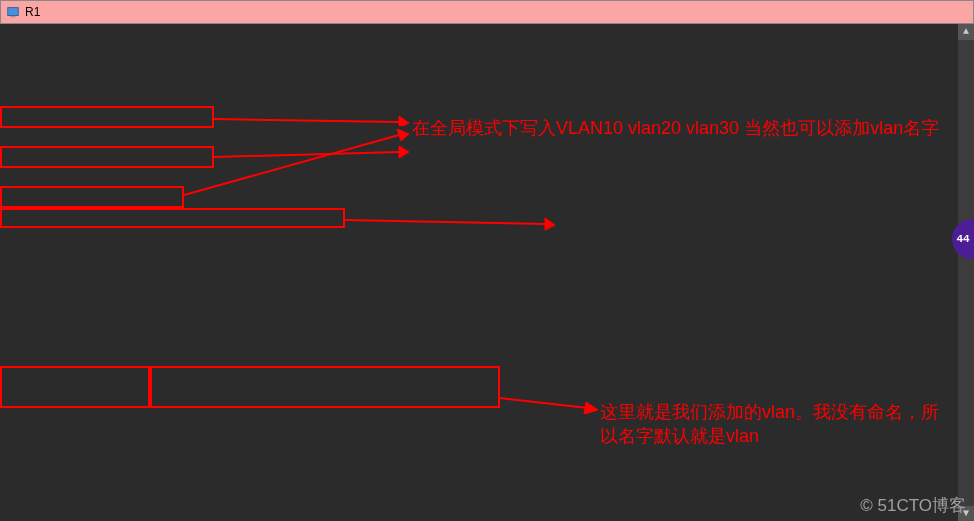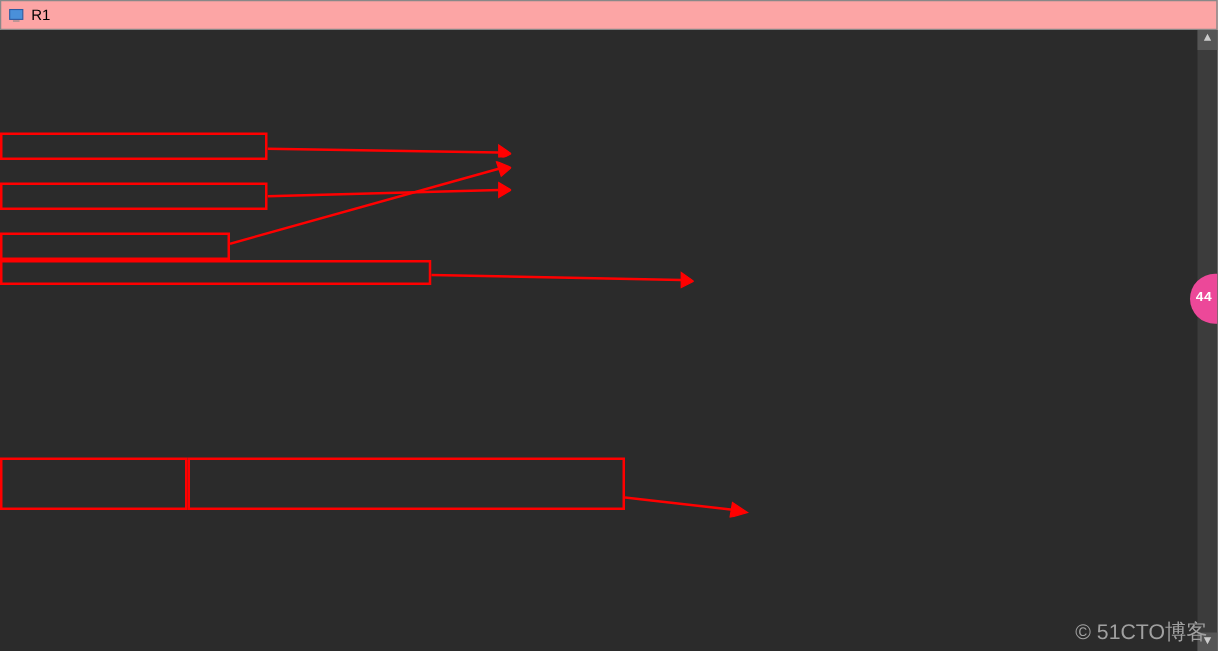--- a/index.html
+++ b/index.html
@@ -4,21 +4,21 @@
 <style>
   body{margin:0;background:#fff;font-family:Arial,sans-serif;width:974px;overflow:hidden}
   .titlebar{height:22px;background:#fca5a5;border:1px solid #888;display:flex;align-items:center;font-size:12px;color:#000}
   .tb-icon{width:16px;height:16px;margin:0 4px;display:flex;align-items:center;justify-content:center}
   .tb-icon svg{width:14px;height:14px}
   .term{background:#2b2b2b;color:#ffbd4a;font-family:"Courier New",monospace;font-size:16px;line-height:20px;white-space:pre;position:relative;height:498px;padding:2px 4px;box-sizing:border-box}
   .redbox{position:absolute;border:2px solid #ff0000;box-sizing:border-box}
   .arrow{position:absolute;stroke:#ff0000;fill:#ff0000}
   .note{position:absolute;color:#ff0000;font-family:"Microsoft YaHei","SimSun",sans-serif;font-size:18px;line-height:24px}
   .watermark{position:absolute;right:8px;bottom:6px;color:#a0a0a0;font-size:17px;font-family:Arial}
-  .badge{position:absolute;right:0;top:195px;width:22px;height:40px;background:#ec4899;border-radius:20px 0 0 20px;color:#fff;font-size:11px;font-weight:bold;display:flex;align-items:center;justify-content:center}
+  .badge{position:absolute;right:0;top:195px;width:22px;height:40px;background:#4c1d95;border-radius:20px 0 0 20px;color:#fff;font-size:11px;font-weight:bold;display:flex;align-items:center;justify-content:center}
   .sb{position:absolute;right:0;top:0;bottom:0;width:16px;background:#3c3c3c}
   .sb-btn{position:absolute;left:0;width:16px;height:16px;background:#555;color:#ccc;font-size:10px;text-align:center;line-height:16px}
 </style>
 </head>
 <body>
 
 <div class="titlebar">
   <span class="tb-icon">
     <svg viewBox="0 0 16 16">
         <rect x="2" y="3" width="12" height="9" fill="#4a90d9" stroke="#2c5aa0"></rect>
@@ -82,16 +82,18 @@
   <svg class="arrow" style="left:345px;top:190px" width="210" height="18">
       <line x1="0" y1="6" x2="200" y2="10" stroke-width="2"></line>
       <polygon points="200,4 210,11 200,16"></polygon>
     </svg>
   <svg class="arrow" style="left:500px;top:370px" width="100" height="20">
       <line x1="0" y1="4" x2="88" y2="14" stroke-width="2"></line>
       <polygon points="86,8 98,16 84,20"></polygon>
     </svg>
 
   
+  <div class="note" style="left:412px;top:92px;width:550px;white-space:normal">在全局模式下写入VLAN10 vlan20 vlan30 当然也可以添加vlan名字</div>
+  <div class="note" style="left:600px;top:376px;width:350px;white-space:normal">这里就是我们添加的vlan。我没有命名，所以名字默认就是vlan</div>
 
   <div class="badge"><span>44</span></div>
   <div class="watermark">© 51CTO博客</div>
 </div>
 
 </body></html>

